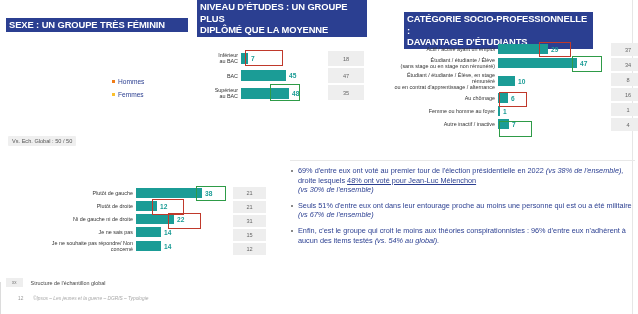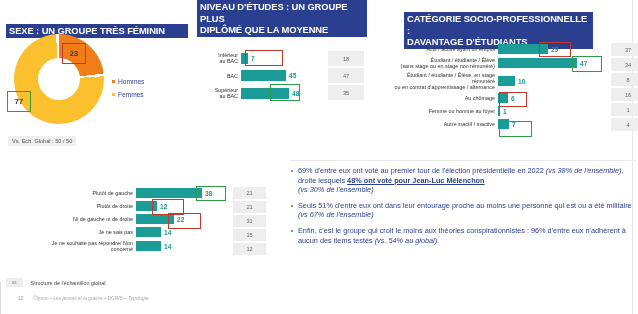--- a/index.html
+++ b/index.html
@@ -81,47 +81,42 @@
   .hl{position:absolute;pointer-events:none;box-sizing:border-box;}
 
   
   .txtblock{position:absolute;left:290px;top:166px;width:345px;font-size:7.3px;color:#2b3f91;line-height:9.6px;}
   .bullet{position:relative;padding-left:8px;margin-bottom:6px;}
   .bullet:before{
     content:"";position:absolute;left:1px;top:4px;width:2px;height:2px;
     background:#8a8a8a;
   }
   .it{font-style:italic;}
-  .u{text-decoration:underline;font-weight:bold;}
+  .u{text-decoration:underline;}
 
   
   .footer-legend{position:absolute;left:6px;top:278px;display:flex;align-items:center;gap:8px;}
   .fl-box{background:#eeeeee;color:#777;font-size:4.6px;padding:2px 6px;}
   .fl-text{font-size:5.4px;color:#444;}
   .footnum{position:absolute;left:18px;top:296px;font-size:4.8px;color:#9a9a9a;}
   .footsrc{position:absolute;left:33px;top:296px;font-size:4.8px;color:#a8a8a8;font-style:italic;}
   .vline{position:absolute;left:0;top:282px;width:1px;height:32px;background:#dcdcdc;}
   .rline{position:absolute;left:632px;top:0px;width:1px;height:314px;background:#e6e6e6;}
   .hsep{position:absolute;left:290px;top:160px;width:345px;height:1px;background:#e8e8e8;}
 </style>
 </head>
 <body>
 
 <div class="slide">
 
   <div class="rline"></div>
 
   <div class="panel" style="left:0;top:0;width:190px;height:150px;">
-    <div class="banner" style="left:6px;top:24px;width:182px;">SEXE : UN GROUPE TRÈS FÉMININ</div>
-
-    <div class="donut-wrap">
-      <div class="donut"></div>
-      <div class="donut-val box-red" style="left:48px;top:9px;width:22px;height:19px;line-height:19px;">23</div>
-      <div class="donut-val box-green" style="left:-7px;top:57px;width:22px;height:19px;line-height:19px;">77</div>
-    </div>
+    <div class="banner" style="left:6px;top:18px;width:182px;">SEXE : UN GROUPE TRÈS FÉMININ</div>
+
 
     <div class="legend">
       <div>
         <span class="lg-sq" style="background:#f07d18;"></span>
         <span>Hommes</span>
       </div>
       <div>
         <span class="lg-sq" style="background:#fbc02d;"></span>
         <span>Femmes</span>
       </div>

